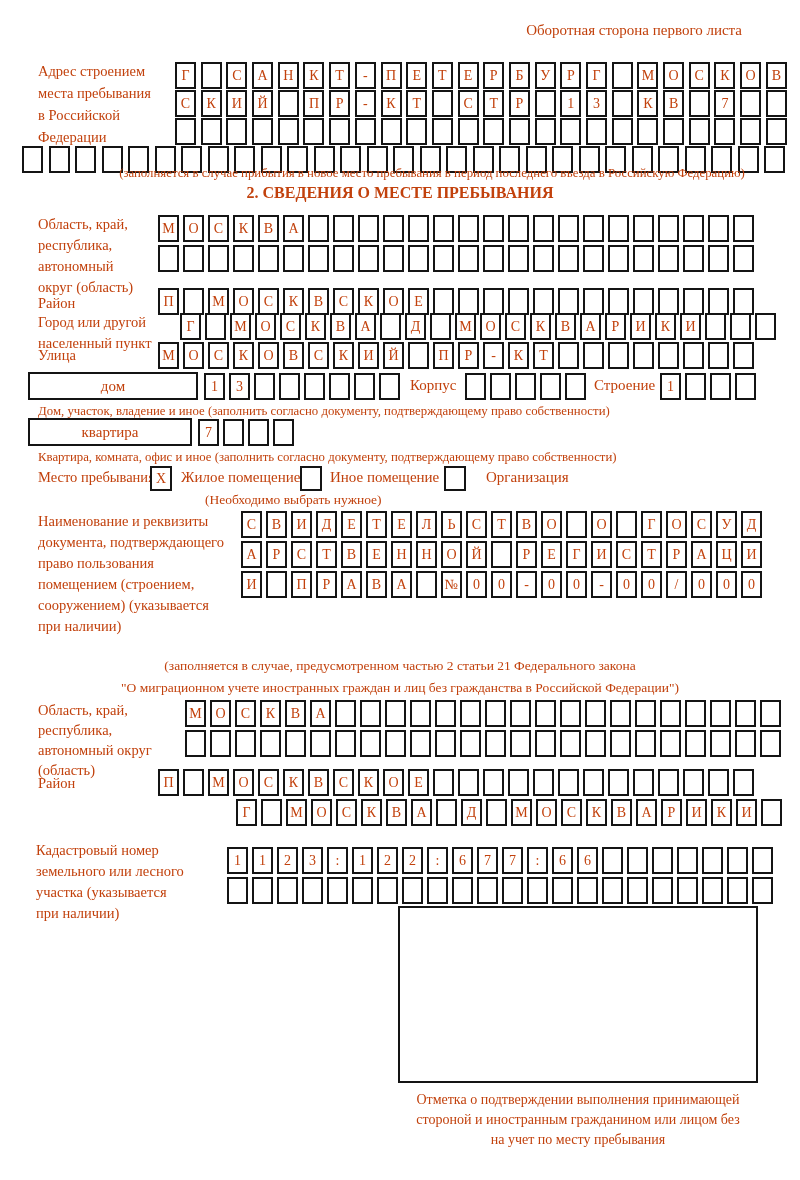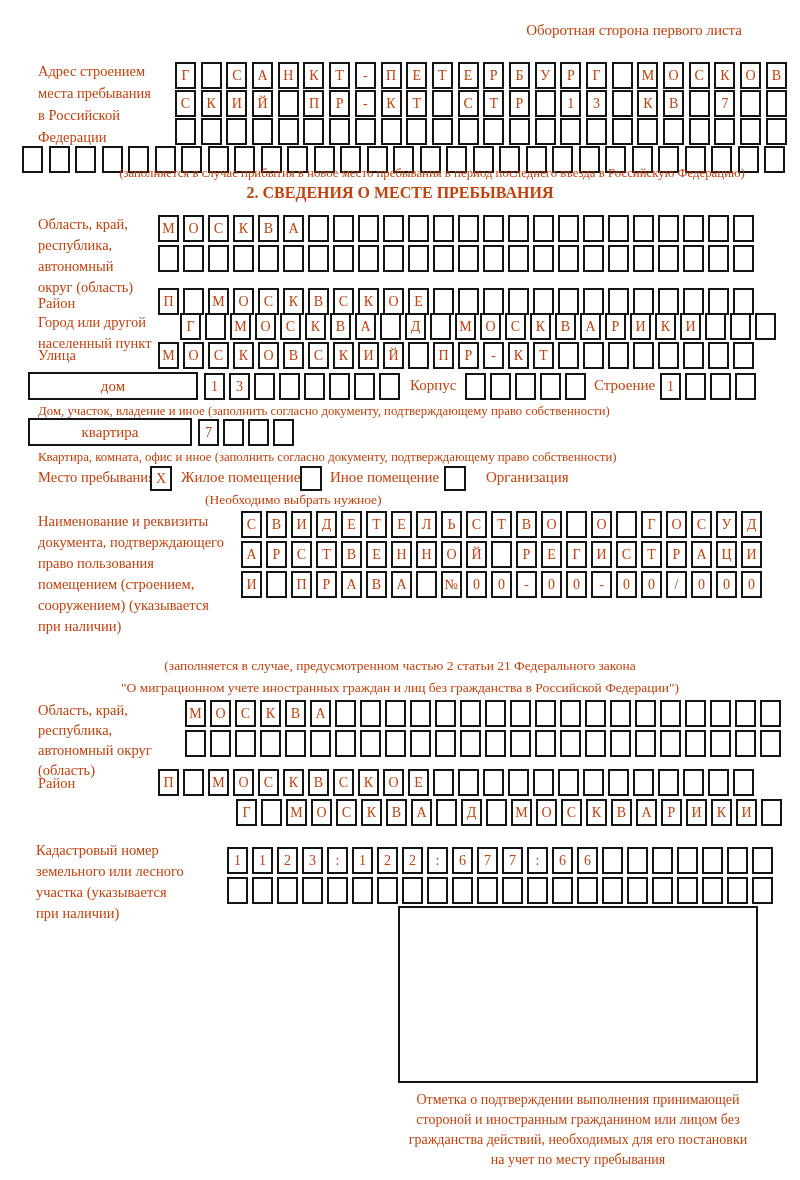--- a/index.html
+++ b/index.html
@@ -592,17 +592,16 @@
       <div class="cell"></div>
       <div class="cell"></div>
       <div class="cell"></div>
       <div class="cell"></div>
     </div>
 
   <div class="stamp-box"></div>
   <div class="stamp-cap">
       <div>Отметка о подтверждении выполнения принимающей</div>
       <div>стороной и иностранным гражданином или лицом без</div>
-      <div>гражданства действий, необходимых для его постановки</div>
       <div>на учет по месту пребывания</div>
     </div>
 
 </div>
 
 </body></html>

